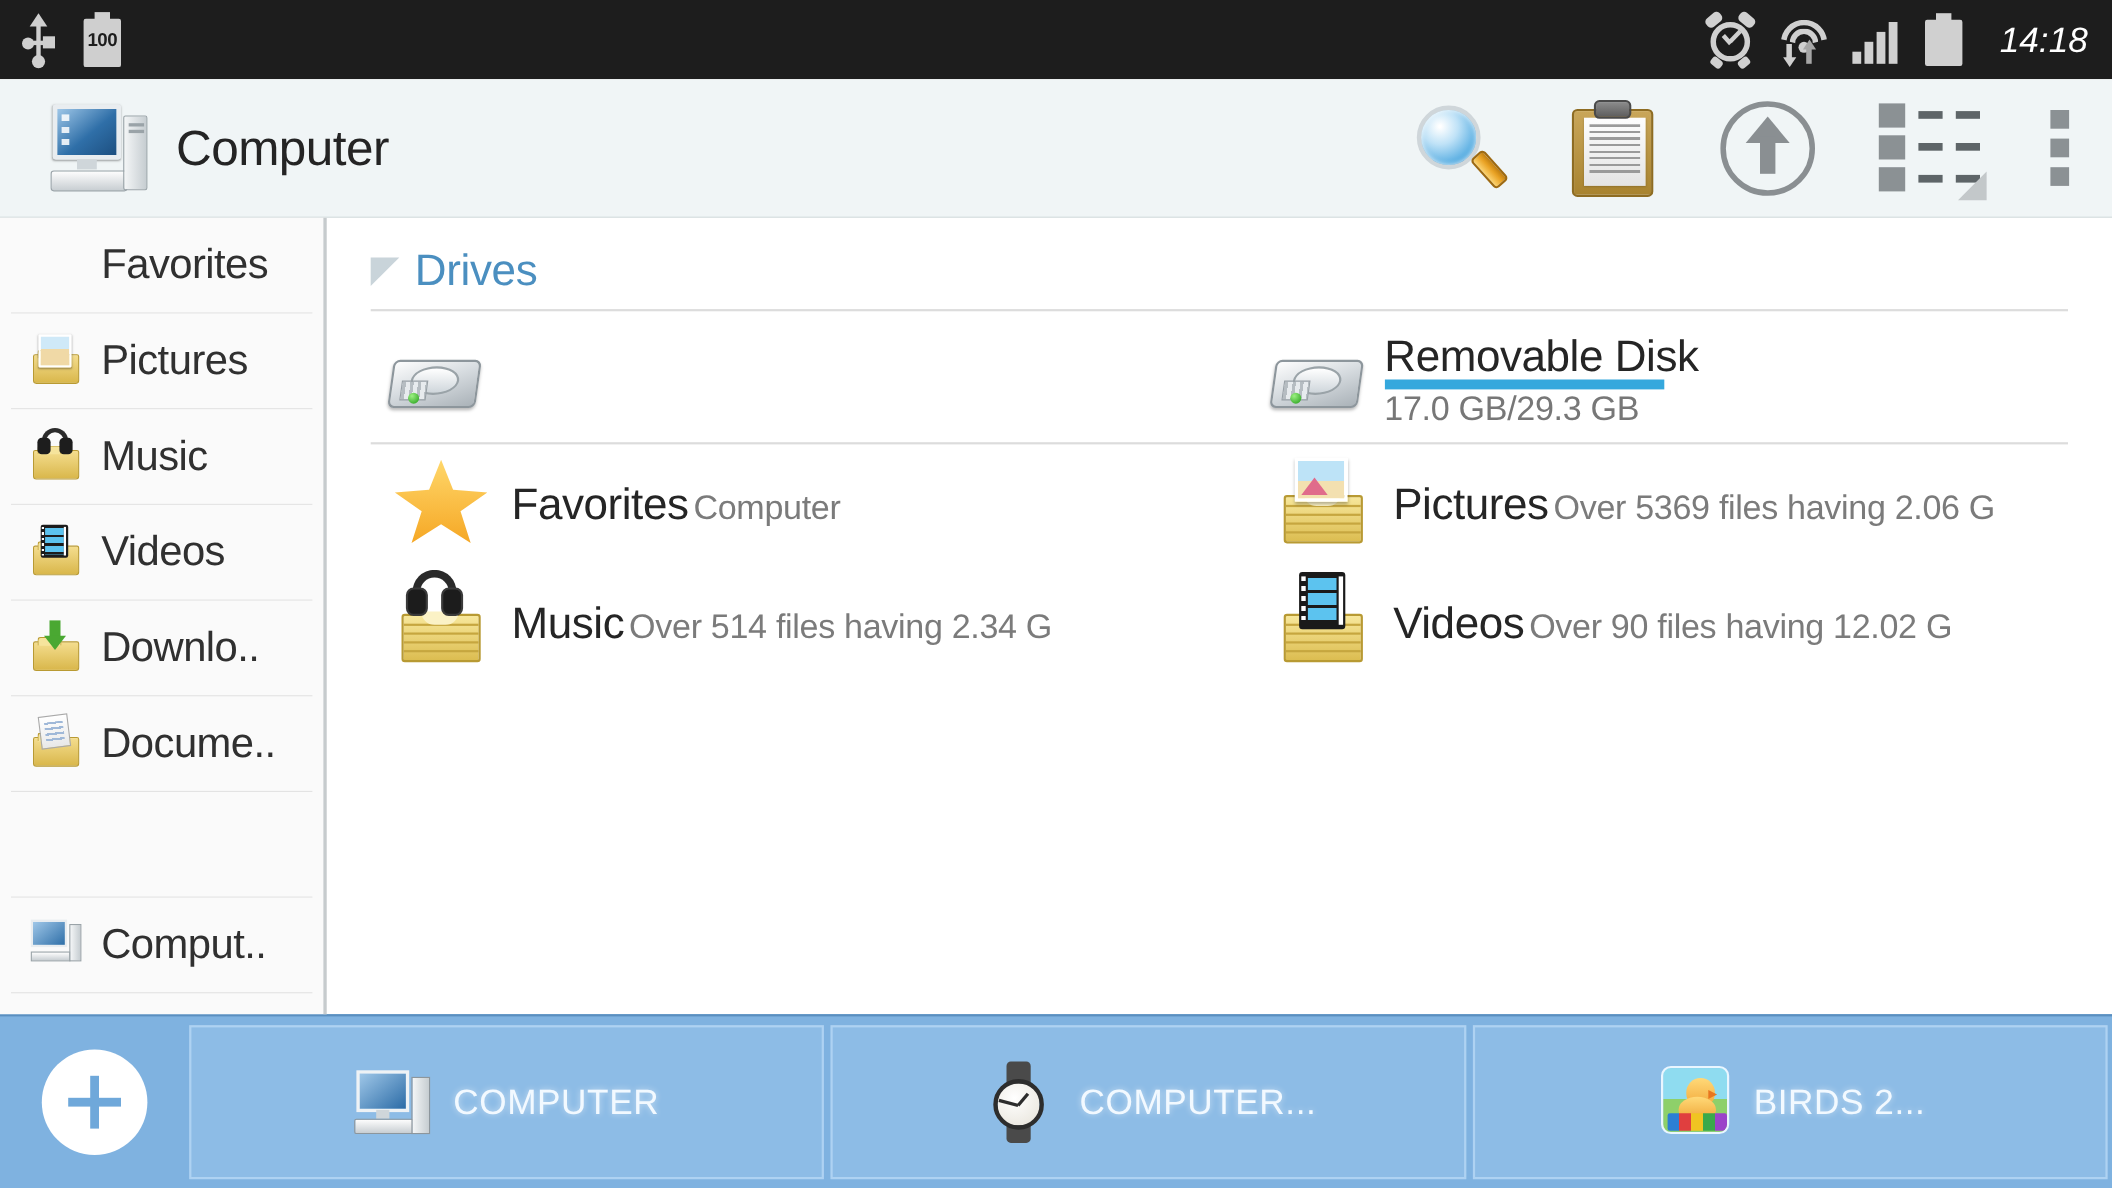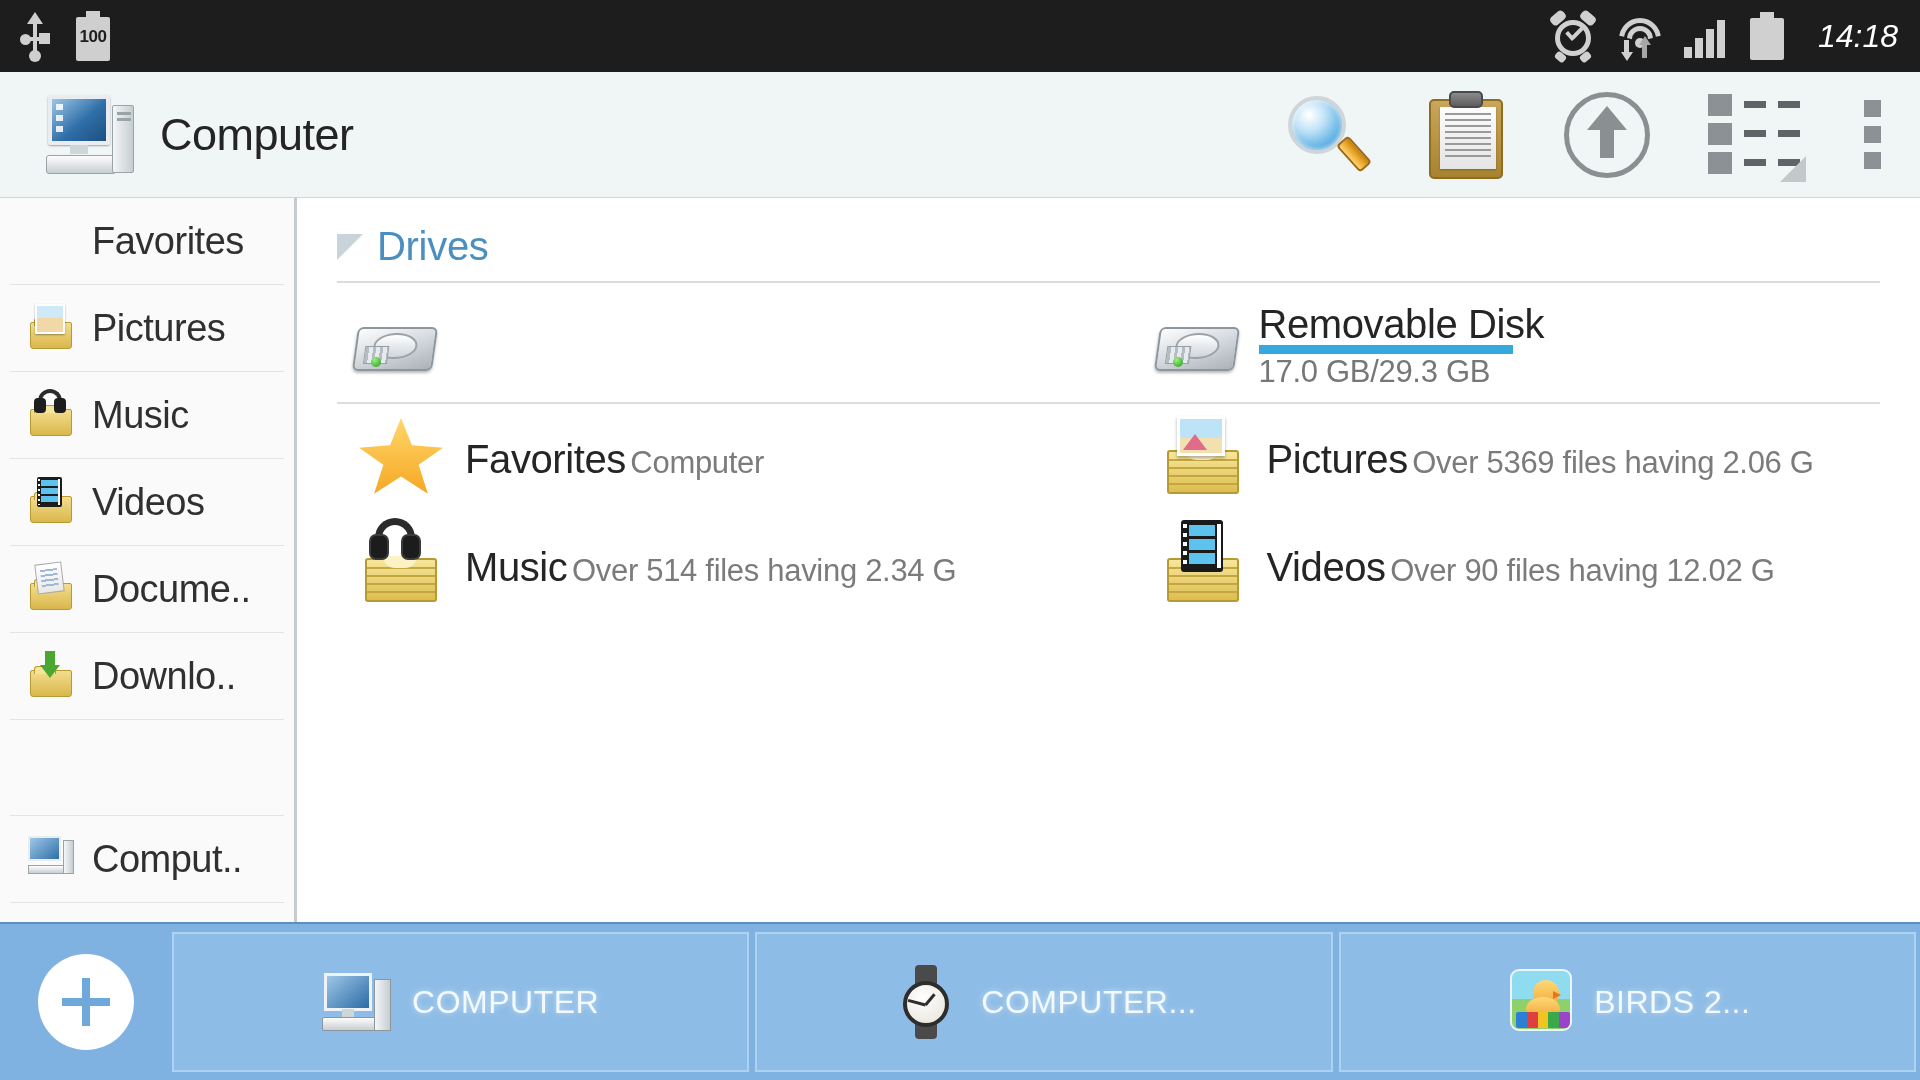--- a/index.html
+++ b/index.html
@@ -543,33 +543,33 @@
       <div class="side-item">
         <span class="side-ico">
           <i class="fold"></i>
             <i class="film-ov"></i>
         </span>
         <span class="side-label">Videos</span>
       </div>
       <div class="side-item">
         <span class="side-ico">
           <i class="fold"></i>
-            <i class="doc-ov"></i>
-        </span>
-        <span class="side-label">Docume..</span>
-      </div>
-      <div class="side-item">
-        <span class="side-ico">
-          <i class="fold"></i>
           <span class="dl-ov">
               <i class="s"></i>
               <i class="h"></i>
             </span>
         </span>
         <span class="side-label">Downlo..</span>
+      </div>
+      <div class="side-item">
+        <span class="side-ico">
+          <i class="fold"></i>
+            <i class="doc-ov"></i>
+        </span>
+        <span class="side-label">Docume..</span>
       </div>
       <div class="side-item spacer" style="height:96px"></div>
       <div class="side-item">
         <span class="side-ico">
           <span class="cmp-ov"><i class="m"></i><i class="k"></i><i class="t"></i></span>
         </span>
         <span class="side-label">Comput..</span>
       </div>
     </div>
 

